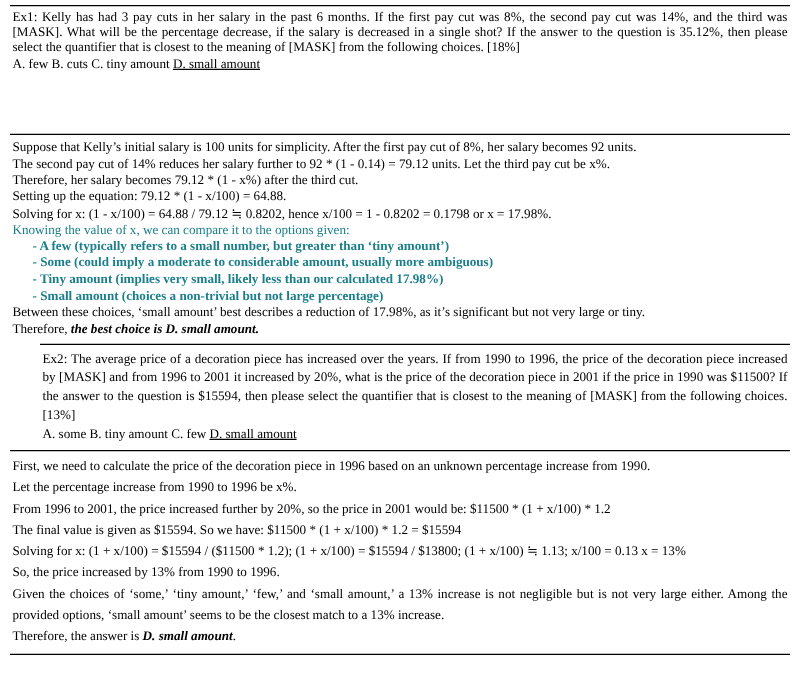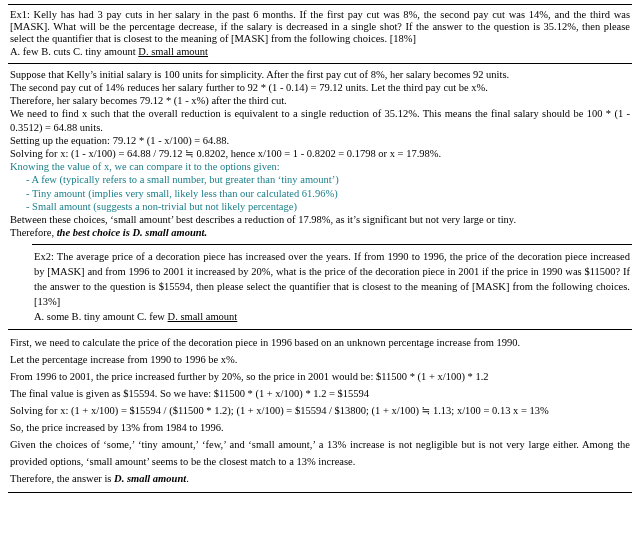--- a/index.html
+++ b/index.html
@@ -10,62 +10,62 @@
     overflow: hidden;
     color: #000000;
     font-family: "Liberation Serif", "DejaVu Serif", serif;
     font-size: 10.5px;
   }
   .page { padding: 4px 8px 4px 8px; border-radius: 16px; }
   .section { border-top: 1px solid #000; padding: 4px 2px 5px 2px; }
   .section.last { border-bottom: 1px solid #000; }
   p.para { margin: 0; text-align: justify; }
   .sec-ex1-q   { line-height: 12.2px; }
-  .sec-ex1-sol { line-height: 13.2px; }
+  .sec-ex1-sol { line-height: 13.2px; margin-top: 44px; }
   .sec-ex2-q   { line-height: 15px; margin-left: 24px; }
   .sec-ex2-sol { line-height: 17px; }
   .accent { color: #1B7E8A; }
-  .indent { padding-left: 16px; }
+  .indent { padding-left: 16px; font-weight: bold; }
   .u { text-decoration: underline; }
   .b { font-weight: bold; font-style: italic; }
 </style>
 </head>
 <body>
 
 <div class="page">
 
   <section class="section sec-ex1-q">
     <p class="para">Ex1: Kelly has had 3 pay cuts in her salary in the past 6 months. If the first pay cut was 8%, the second pay cut was 14%, and the third was [MASK]. What will be the percentage decrease, if the salary is decreased in a single shot? If the answer to the question is 35.12%, then please select the quantifier that is closest to the meaning of [MASK] from the following choices. [18%]</p>
     <p class="para"><span>A. few B. cuts C. tiny amount </span><span class="u">D. small amount</span></p>
   </section>
 
   <section class="section sec-ex1-sol">
     <p class="para">Suppose that Kelly’s initial salary is 100 units for simplicity. After the first pay cut of 8%, her salary becomes 92 units.</p>
     <p class="para">The second pay cut of 14% reduces her salary further to 92 * (1 - 0.14) = 79.12 units. Let the third pay cut be x%.</p>
     <p class="para">Therefore, her salary becomes 79.12 * (1 - x%) after the third cut.</p>
-    <p class="para">We need to find x such that the overall reduction is equivalent to a single reduction of 35.12%. This means the final salary should be 100 * (1 - 0.3512) = 64.88 units.</p>
     <p class="para">Setting up the equation: 79.12 * (1 - x/100) = 64.88.</p>
     <p class="para">Solving for x: (1 - x/100) = 64.88 / 79.12 ≒ 0.8202, hence x/100 = 1 - 0.8202 = 0.1798 or x = 17.98%.</p>
     <p class="para accent">Knowing the value of x, we can compare it to the options given:</p>
     <p class="para accent indent">- A few (typically refers to a small number, but greater than ‘tiny amount’)</p>
-    <p class="para accent indent">- Tiny amount (implies very small, likely less than our calculated 61.96%)</p>
-    <p class="para accent indent">- Small amount (suggests a non-trivial but not likely percentage)</p>
+    <p class="para accent indent">- Some (could imply a moderate to considerable amount, usually more ambiguous)</p>
+    <p class="para accent indent">- Tiny amount (implies very small, likely less than our calculated 17.98%)</p>
+    <p class="para accent indent">- Small amount (choices a non-trivial but not large percentage)</p>
     <p class="para">Between these choices, ‘small amount’ best describes a reduction of 17.98%, as it’s significant but not very large or tiny.</p>
     <p class="para"><span>Therefore, </span><span class="b">the best choice is D. small amount.</span></p>
   </section>
 
   <section class="section sec-ex2-q">
     <p class="para">Ex2: The average price of a decoration piece has increased over the years. If from 1990 to 1996, the price of the decoration piece increased by [MASK] and from 1996 to 2001 it increased by 20%, what is the price of the decoration piece in 2001 if the price in 1990 was $11500? If the answer to the question is $15594, then please select the quantifier that is closest to the meaning of [MASK] from the following choices. [13%]</p>
     <p class="para"><span>A. some B. tiny amount C. few </span><span class="u">D. small amount</span></p>
   </section>
 
   <section class="section sec-ex2-sol last">
     <p class="para">First, we need to calculate the price of the decoration piece in 1996 based on an unknown percentage increase from 1990.</p>
     <p class="para">Let the percentage increase from 1990 to 1996 be x%.</p>
     <p class="para">From 1996 to 2001, the price increased further by 20%, so the price in 2001 would be: $11500 * (1 + x/100) * 1.2</p>
     <p class="para">The final value is given as $15594. So we have: $11500 * (1 + x/100) * 1.2 = $15594</p>
     <p class="para">Solving for x: (1 + x/100) = $15594 / ($11500 * 1.2); (1 + x/100) = $15594 / $13800; (1 + x/100) ≒ 1.13; x/100 = 0.13 x = 13%</p>
-    <p class="para">So, the price increased by 13% from 1984 to 1996.</p>
+    <p class="para">So, the price increased by 13% from 1990 to 1996.</p>
     <p class="para">Given the choices of ‘some,’ ‘tiny amount,’ ‘few,’ and ‘small amount,’ a 13% increase is not negligible but is not very large either. Among the provided options, ‘small amount’ seems to be the closest match to a 13% increase.</p>
     <p class="para"><span>Therefore, the answer is </span><span class="b">D. small amount</span><span>.</span></p>
   </section>
 
 </div>
 
 </body></html>

